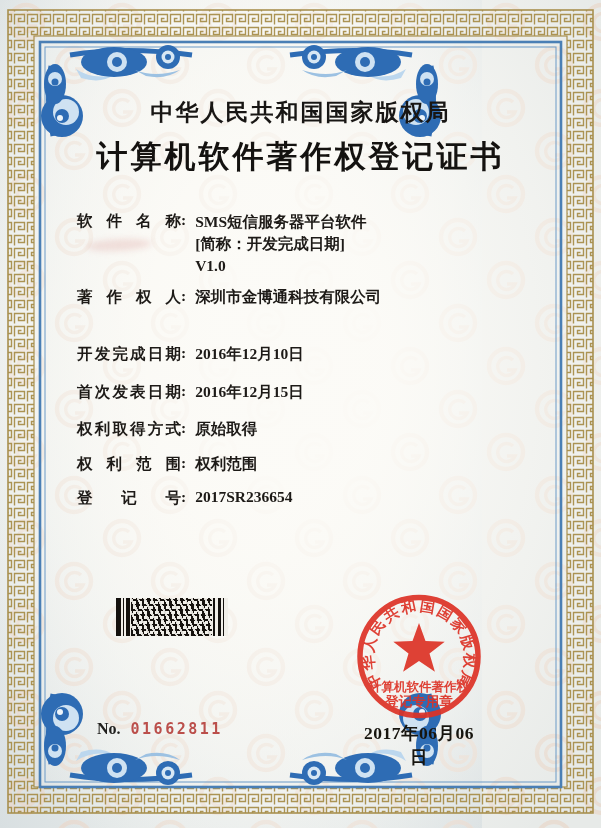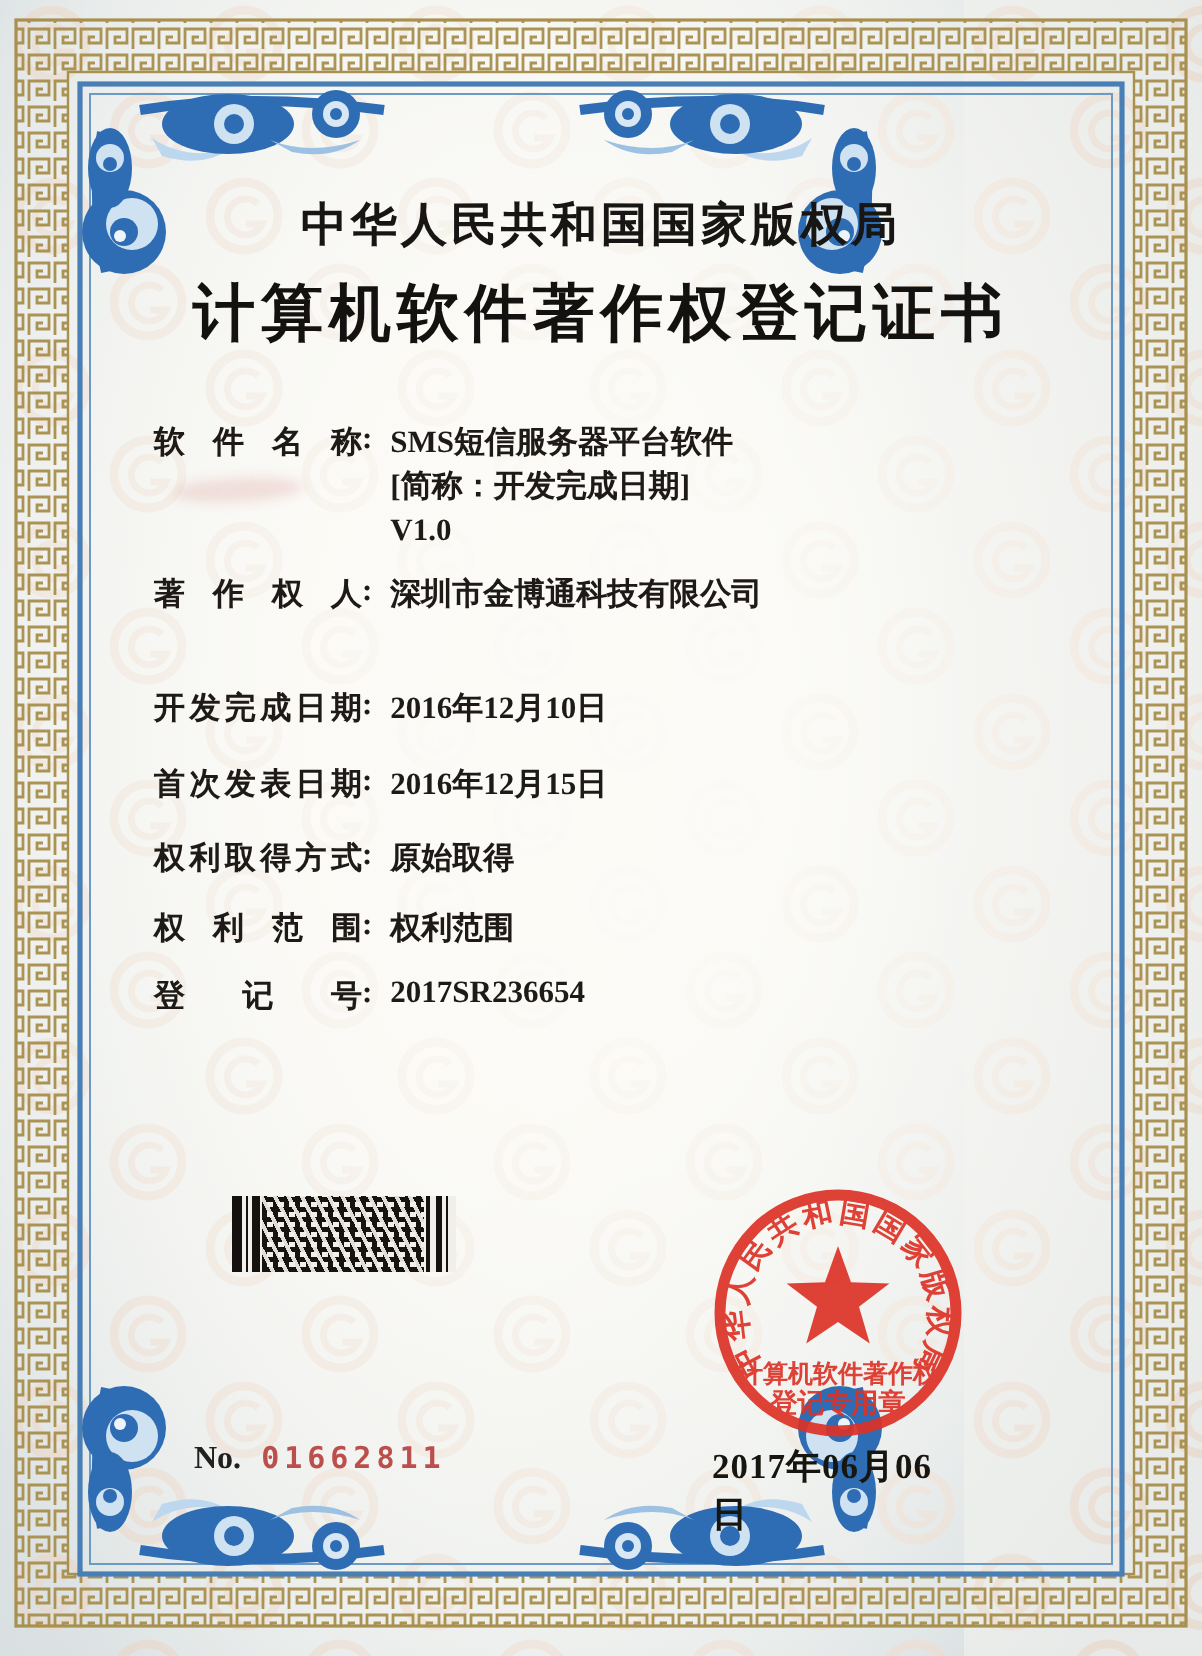--- a/index.html
+++ b/index.html
@@ -75,21 +75,21 @@
       repeating-linear-gradient(90deg,#17130f 0 2.5px, transparent 2.5px 5.5px);
   }
   .serial{position:absolute;left:97px;top:720px;font-size:16px;white-space:nowrap;}
   .serial-label{font-weight:bold;color:#21201e;margin-right:10px;}
   .serial-number{
     font-family:"DejaVu Sans Mono", monospace;
     color:#bb4f4b;font-size:15px;letter-spacing:2.5px;font-weight:bold;
   }
   .issue-date{
     position:absolute;left:356px;top:721px;z-index:4;
-    font-size:17.5px;font-weight:bold;color:#17150f;letter-spacing:0.5px;
+    font-size:17.5px;font-weight:bold;color:#17150f;letter-spacing:0.5px;text-align:center;
   }
   .seal{position:absolute;left:346px;top:584px;width:146px;height:146px;z-index:5;opacity:0.92;}
 </style>
 </head>
 <body>
 
 <div class="paper">
 
   <svg class="layer" xmlns="http://www.w3.org/2000/svg">
     <defs>

